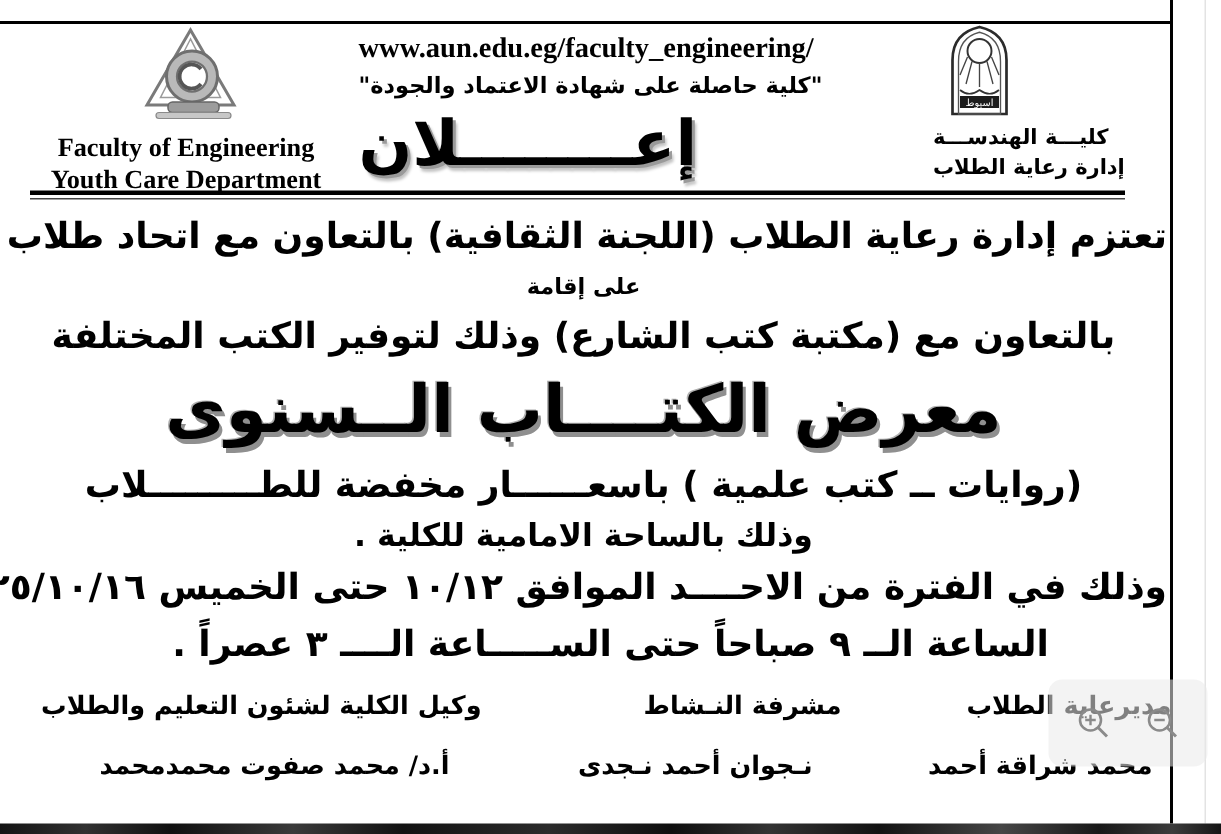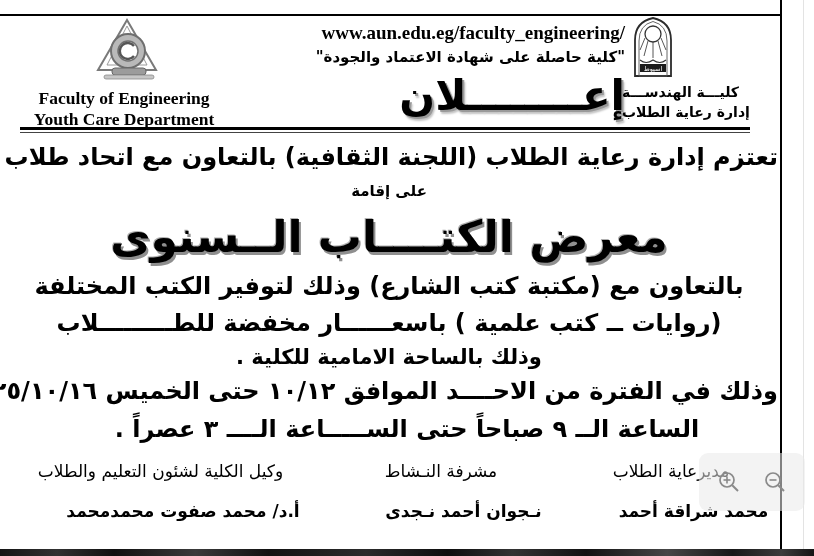--- a/index.html
+++ b/index.html
@@ -7,21 +7,21 @@
         font-family:"DejaVu Sans",sans-serif;color:#000;}
   
   .top-rule{position:absolute;top:14px;left:0;width:781px;height:2px;background:#000;}
   .right-rule{position:absolute;left:780px;top:0;width:2px;height:549px;background:#000;}
   .gutter-line{position:absolute;left:803px;top:0;width:1px;height:549px;background:#e3e3e3;}
   
   .hdr-left{position:absolute;left:14px;top:18px;width:220px;text-align:center;}
   .hdr-left .eng-logo{margin:0 auto;}
   .hdr-left .en1,.hdr-left .en2{font-family:"Liberation Serif",serif;font-weight:bold;
         font-size:17.5px;line-height:21px;white-space:nowrap;text-align:center;}
-  .hdr-center{position:absolute;left:225px;top:22px;width:400px;text-align:right;}
+  .hdr-center{position:absolute;left:239px;top:22px;width:400px;text-align:left;}
   .hdr-center .url{font-family:"Liberation Serif",serif;font-weight:bold;font-size:19px;
         line-height:22px;white-space:nowrap;}
   .hdr-center .accr{direction:rtl;font-weight:bold;font-size:15px;line-height:22px;margin-top:2px;}
   .hdr-center .announce{direction:rtl;font-weight:bold;font-size:42px;line-height:52px;margin-top:2px;
         text-shadow:2px 2px 0 #9a9a9a,3px 4px 2px #c4c4c4;}
   .hdr-right{position:absolute;left:622px;top:14px;width:152px;text-align:left;}
   .hdr-right .ar1,.hdr-right .ar2{direction:rtl;font-weight:bold;font-size:14px;line-height:20px;white-space:nowrap;}
   .double-rule{position:absolute;top:127px;left:20px;width:730px;height:2px;
         border-top:3px solid #000;border-bottom:1px solid #444;}
   
@@ -35,21 +35,21 @@
   .d2{font-size:24px;line-height:37px;}
   .d3{font-size:21px;line-height:30px;}
   .date1{font-size:24px;line-height:38px;}
   .date2{font-size:24px;line-height:38px;padding-left:36px;}
   
   .sigs{position:absolute;top:458px;left:0;width:781px;direction:rtl;display:flex;}
   .sig-col{text-align:center;}
   .sig-col.c1{width:240px;}
   .sig-col.c2{width:220px;}
   .sig-col.c3{width:321px;}
-  .sig-title{font-size:17px;font-weight:normal;line-height:26px;white-space:nowrap;}
+  .sig-title{font-size:17px;font-weight:bold;line-height:26px;white-space:nowrap;text-align:right;}
   .sig-name{font-size:17px;font-weight:bold;line-height:26px;margin-top:14px;white-space:nowrap;padding-left:45px;}
   
   .zoom-overlay{position:absolute;left:699px;top:453px;width:106px;height:58px;
         background:rgba(233,233,233,0.55);border-radius:9px;z-index:5;}
   .zoom-btn{position:absolute;top:17px;width:24px;height:24px;background:transparent;border:none;
         padding:0;cursor:pointer;}
   .zoom-btn.zin{left:18px;}
   .zoom-btn.zout{left:64px;}
   
   .bottom-strip{position:absolute;left:0;top:549px;width:814px;height:7px;
@@ -107,22 +107,22 @@
     </div>
     <div class="ar1">كليـــة الهندســـة</div>
     <div class="ar2">إدارة رعاية الطلاب</div>
   </div>
 
   <div class="double-rule"></div>
 
   <div class="doc-body">
     <div class="ln intro1">تعتزم إدارة رعاية الطلاب (اللجنة الثقافية) بالتعاون مع اتحاد طلاب الكلية</div>
     <div class="ln intro2">على إقامة</div>
+    <div class="ln d1">بالتعاون مع  (مكتبة كتب الشارع) وذلك لتوفير الكتب المختلفة</div>
     <div class="ln event-title">معرض الكتــــاب الــسنوى</div>
-    <div class="ln d1">بالتعاون مع  (مكتبة كتب الشارع) وذلك لتوفير الكتب المختلفة</div>
     <div class="ln d2">(روايات ــ كتب علمية ) باسعــــــار مخفضة للطـــــــــلاب</div>
     <div class="ln d3">وذلك بالساحة الامامية للكلية .</div>
     <div class="ln date1">وذلك في الفترة من الاحــــد الموافق ١٠/١٢ حتى الخميس ٢٠٢٥/١٠/١٦م مــن</div>
     <div class="ln date2">الساعة الــ ٩ صباحاً حتى الســـــاعة الــــ ٣ عصراً .</div>
   </div>
 
   <div class="sigs">
     <div class="sig-col c2">
       <div class="sig-title">مديرعاية الطلاب</div>
       <div class="sig-name">محمد شراقة أحمد</div>

